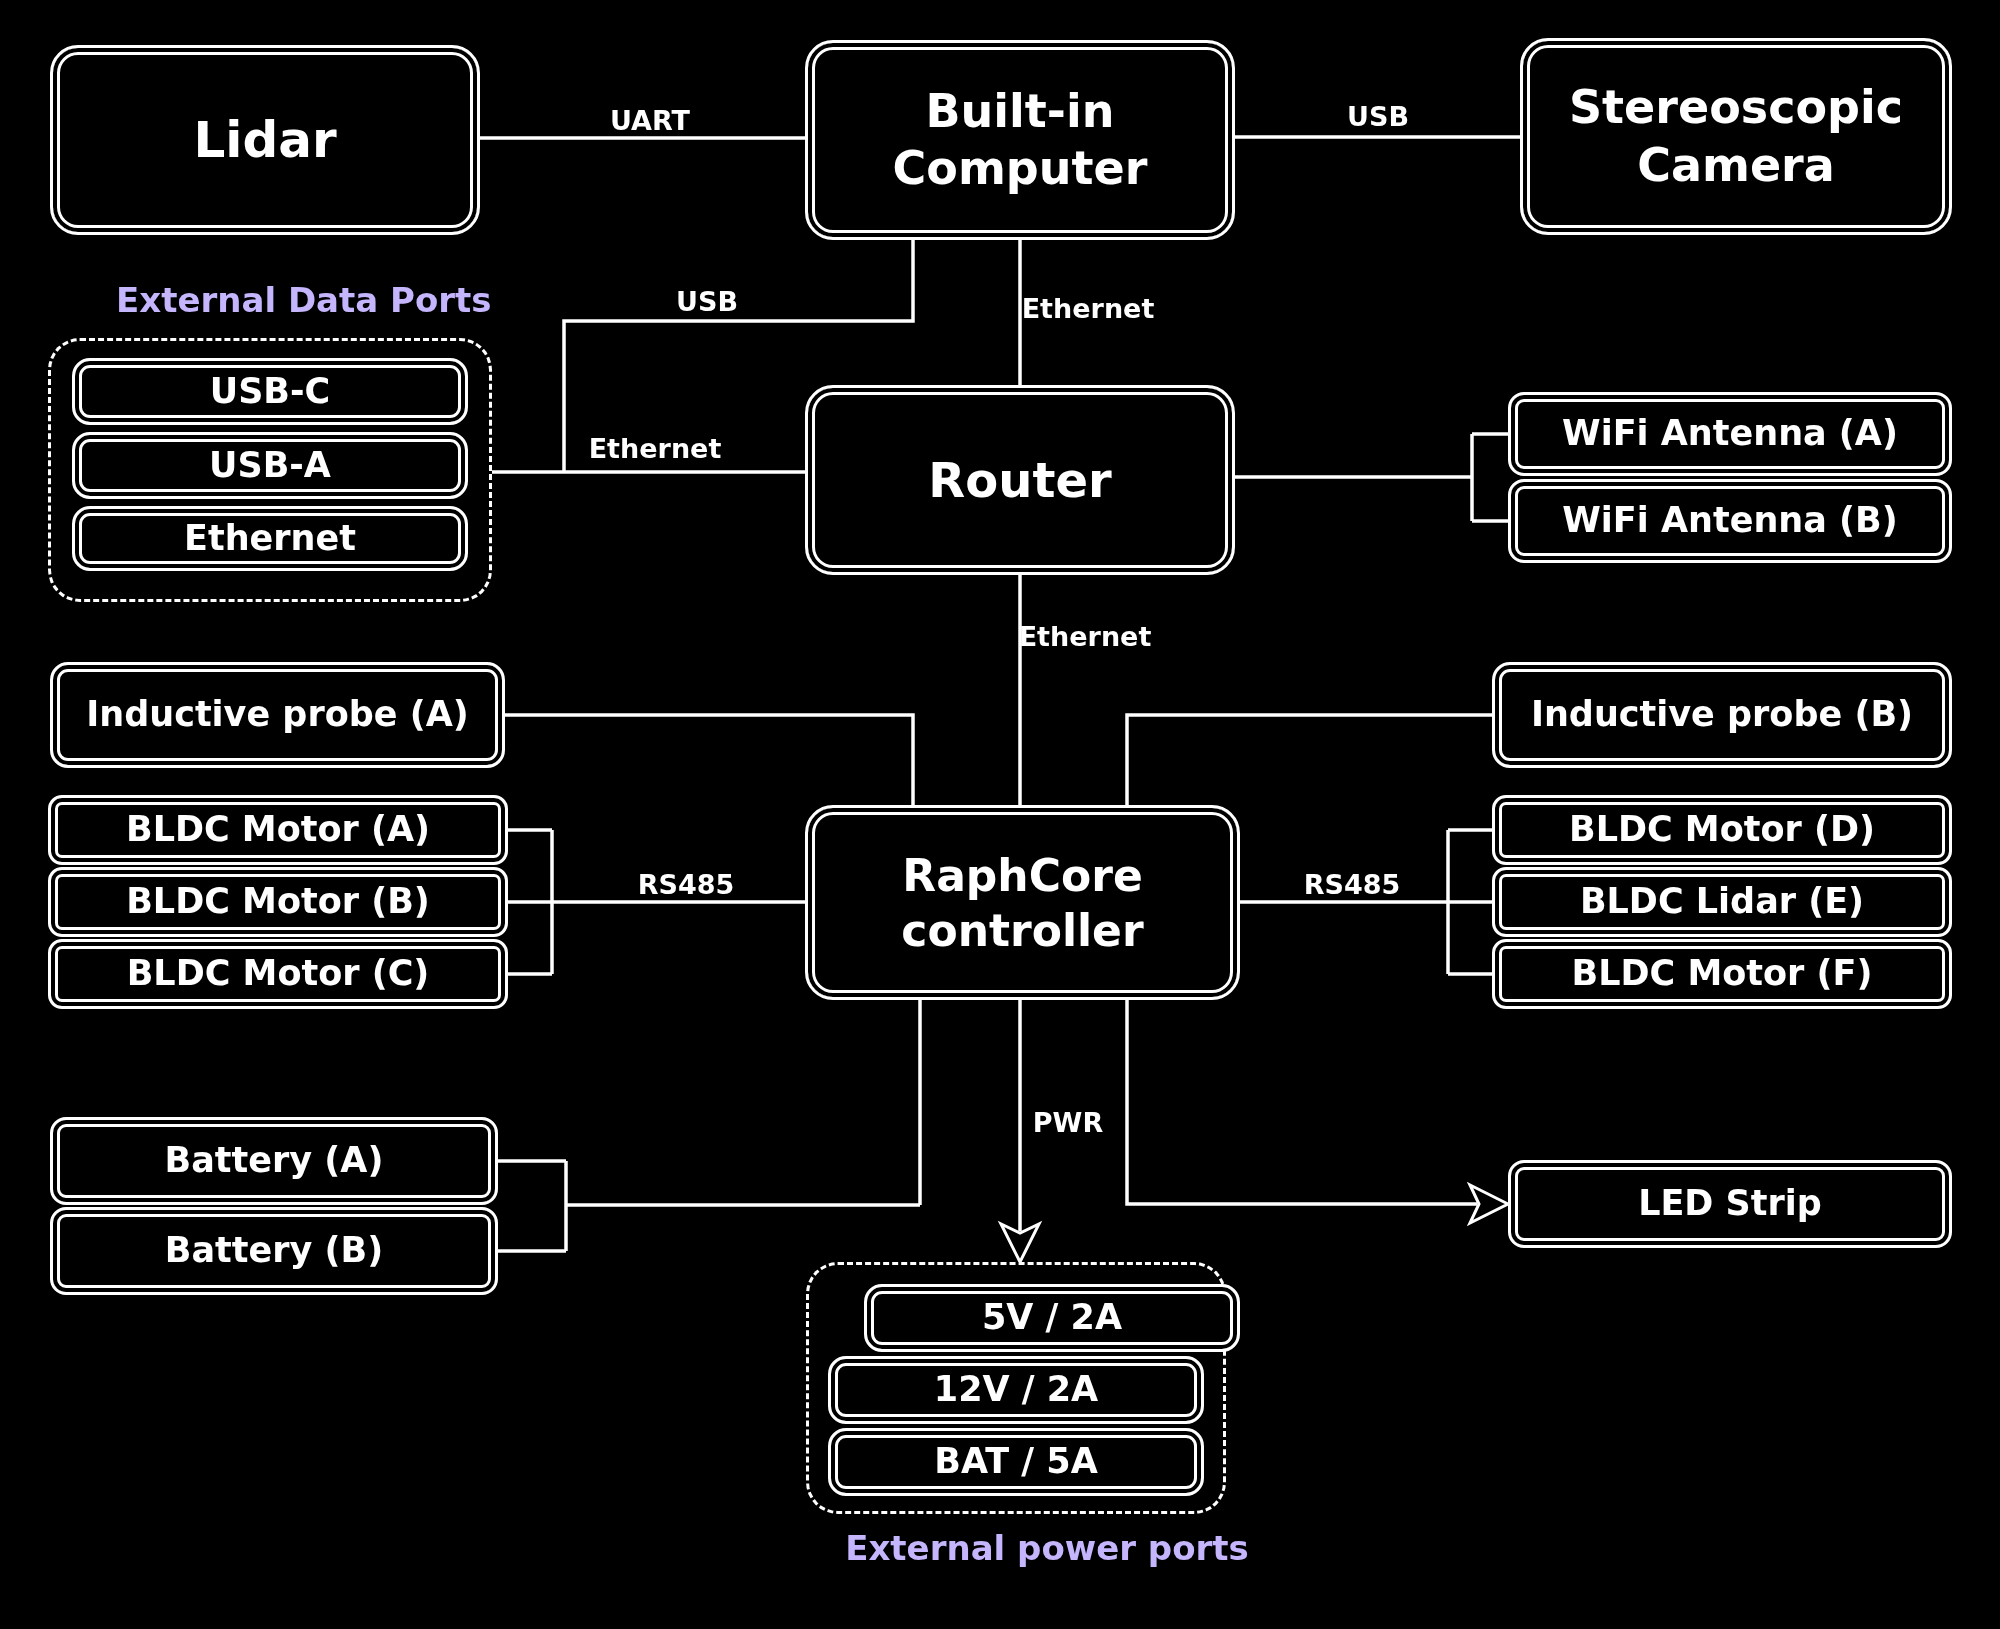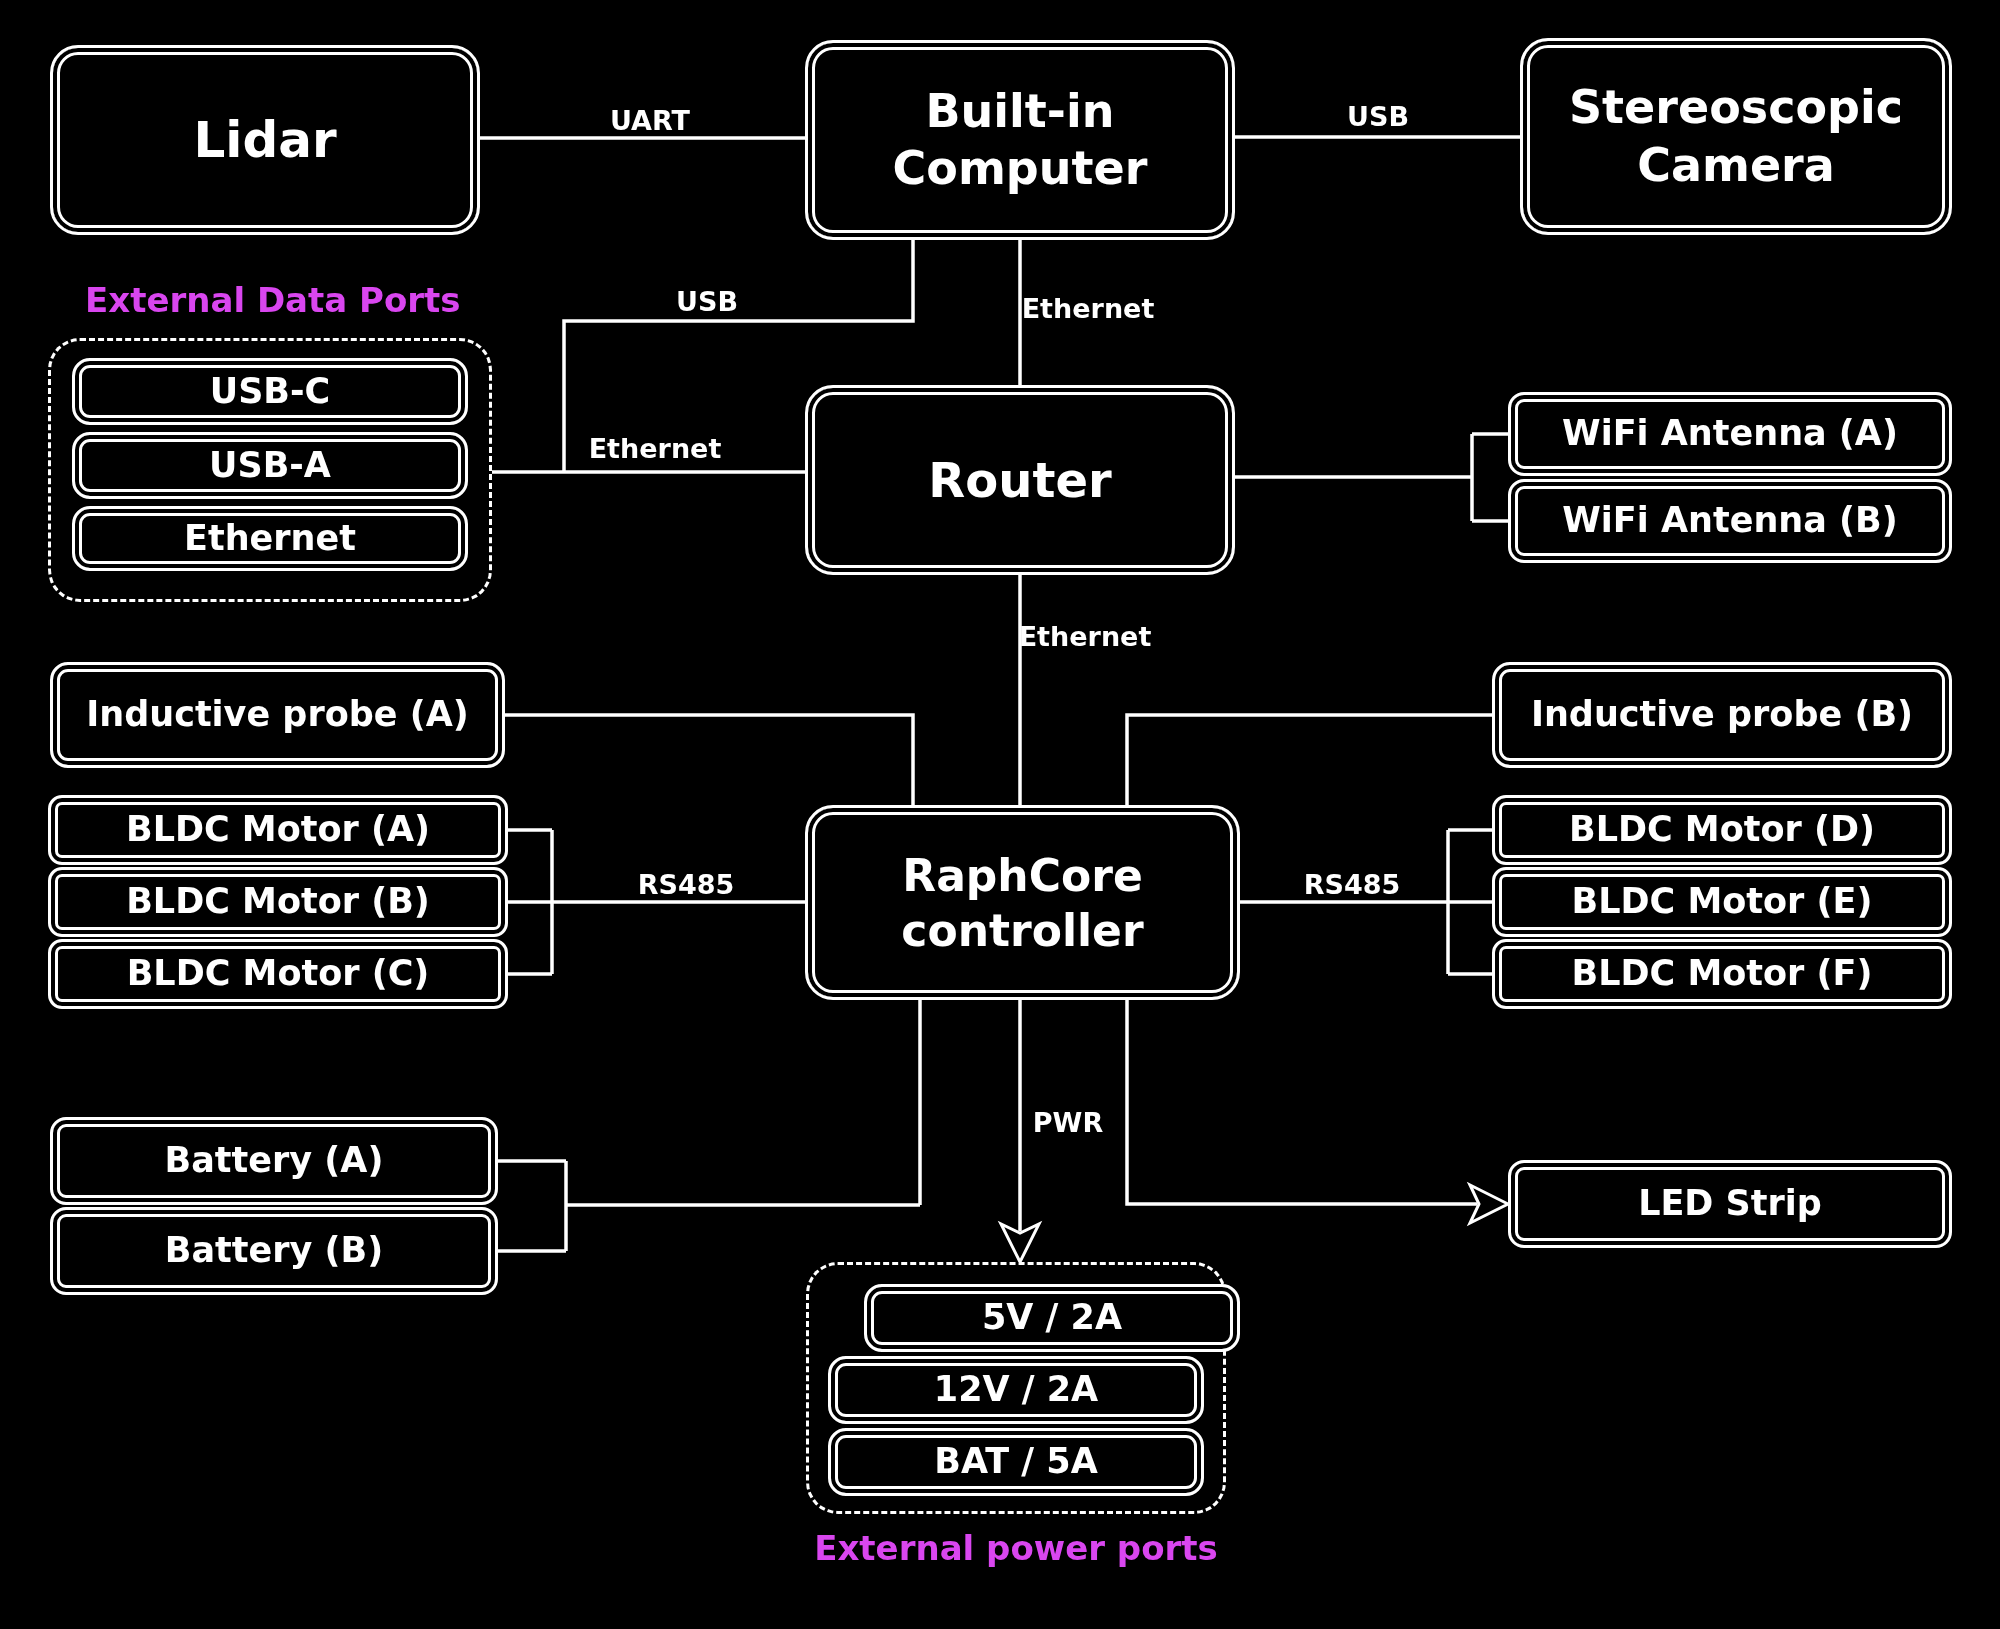--- a/index.html
+++ b/index.html
@@ -34,22 +34,23 @@
     border-radius:32px;
     box-sizing:border-box;
   }
   .f50{font-size:50px}
   .f46{font-size:46px}
   .f48{font-size:48px}
   .f44{font-size:44px}
   .f35{font-size:35px}
   .title{
     position:absolute;
-    font-weight:700;font-size:34px;color:#d946ef;
+    font-weight:700;font-size:34px;color:#c4b5fd;
     white-space:nowrap;
+    margin-left:31px;
   }
   .edge-label{
     position:absolute;
     transform:translate(-50%,-50%);
     font-weight:700;font-size:27px;color:#fff;
     white-space:nowrap;
   }
 </style>
 </head>
 <body>
@@ -128,21 +129,21 @@
     <span>BLDC Motor (B)</span>
   </div>
   <div class="node r14 f35" style="left:48px;top:939px;width:460px;height:70px;">
     <span>BLDC Motor (C)</span>
   </div>
 
   <div class="node r14 f35" style="left:1492px;top:795px;width:460px;height:70px;">
     <span>BLDC Motor (D)</span>
   </div>
   <div class="node r14 f35" style="left:1492px;top:867px;width:460px;height:70px;">
-    <span>BLDC Motor (E)</span>
+    <span>BLDC Lidar (E)</span>
   </div>
   <div class="node r14 f35" style="left:1492px;top:939px;width:460px;height:70px;">
     <span>BLDC Motor (F)</span>
   </div>
 
   <div class="node r28 f44" style="left:805px;top:805px;width:435px;height:195px;">
     <span>RaphCore</span>
     <span>controller</span>
   </div>
 

